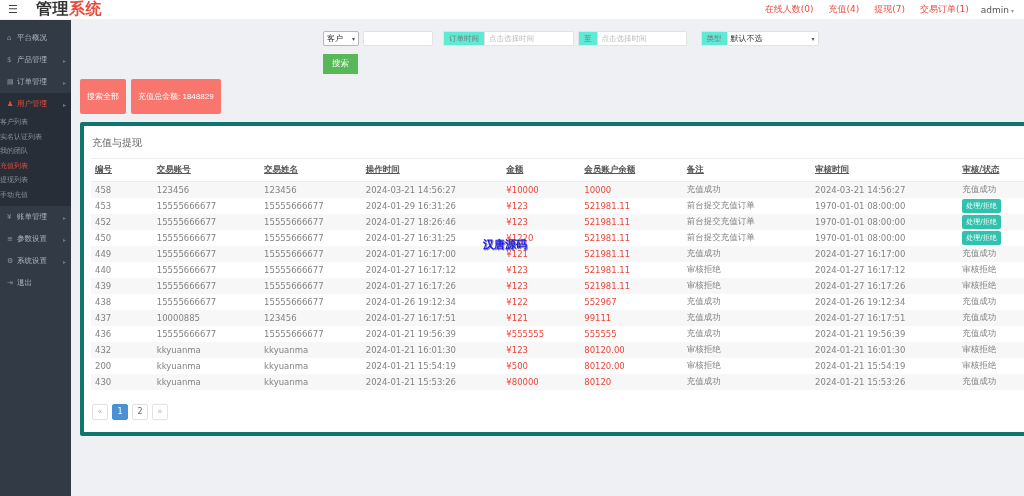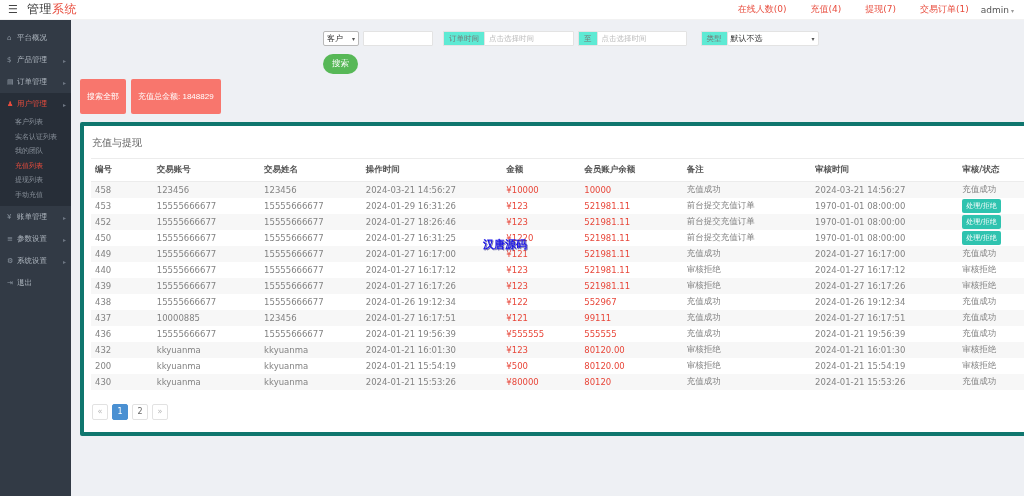--- a/index.html
+++ b/index.html
@@ -3,72 +3,72 @@
 <meta charset="utf-8">
 <style>
   * { margin:0; padding:0; box-sizing:border-box; }
   html,body { width:1024px; height:496px; overflow:hidden;
     font-family:"DejaVu Sans","Liberation Sans",sans-serif; background:#eef0f4; }
 
   
   .topbar { position:absolute; top:0; left:0; width:1024px; height:20px; background:#fff;
     display:flex; align-items:center; border-bottom:1px solid #f2f2f2; z-index:30; }
   .hamburger { margin-left:8px; font-size:11px; color:#444; cursor:pointer; line-height:1; }
-  .brand { margin-left:9px; font-size:12px; font-weight:normal; color:#333; letter-spacing:.5px; }
+  .brand { margin-left:18px; font-size:16px; font-weight:bold; color:#333; letter-spacing:.5px; }
   .brand .accent { color:#e84c3d; }
-  .top-links { margin-left:auto; display:flex; align-items:center; gap:24px; margin-right:12px; }
+  .top-links { margin-left:auto; display:flex; align-items:center; gap:15px; margin-right:12px; }
   .top-link { color:#e84c3d; font-size:9px; cursor:pointer; }
   .user-menu { color:#555; font-size:9px; cursor:pointer; }
   .user-menu .caret { font-size:6px; color:#999; margin-left:2px; }
 
   
   .sidebar { position:absolute; top:20px; left:0; bottom:0; width:71px; background:#323a45;
     padding-top:7px; z-index:20; }
   .side-item { display:flex; align-items:center; height:22px; padding:0 5px 0 7px;
     color:#aeb6bf; font-size:7.5px; cursor:pointer; white-space:nowrap; }
   .side-item .icon { width:10px; font-size:7px; color:#8d97a2; flex:none; }
   .side-item .arrow { margin-left:auto; font-size:6px; color:#6d7682; }
   .side-group { background:#272e38; padding-bottom:4px; }
   .side-group .parent { color:#e84c3d; }
   .side-group .parent .icon { color:#e84c3d; }
-  .sub-item { height:14.5px; line-height:14.5px; padding-left:15px; color:#878f99;
+  .sub-item { height:14.5px; line-height:14.5px; padding-left:0; color:#878f99;
     font-size:7px; cursor:pointer; white-space:nowrap; }
   .sub-item.active { color:#e84c3d; }
 
   
   .main { position:absolute; top:20px; left:71px; width:990px; bottom:0; overflow:hidden; }
 
   .filters { display:flex; align-items:center; margin:10px 0 0 252px; height:16px; }
   .sel { display:inline-flex; align-items:center; justify-content:space-between;
     height:15px; border:1px solid #b9b9b9; background:#fff; font-size:8px; color:#333;
     padding:0 3px; border-radius:2px; cursor:pointer; }
   .sel .caret { font-size:6px; color:#555; margin-left:4px; }
   .inp { height:15px; border:1px solid #e3e3e3; background:#fff; font-size:7.5px;
     padding:0 4px; color:#333; border-radius:1px; outline:none; }
   .inp::placeholder { color:#bbb; }
   .addon { height:15px; line-height:14px; background:#5eead4; border:1px solid #e3e3e3;
     border-right:none; font-size:7.5px; color:#777; padding:0 5px; white-space:nowrap; }
   .grp { display:flex; align-items:center; margin-left:10px; }
   .type-sel { width:92px; border:1px solid #e3e3e3; }
 
   .btn-search { display:inline-block; margin:8px 0 0 252px; background:#57b857; color:#fff;
-    font-size:8.5px; padding:4px 9px; border:none; border-radius:10px; cursor:pointer; }
+    font-size:8.5px; padding:4px 9px; border:none; border-radius:0; cursor:pointer; }
 
   .red-row { display:flex; gap:5px; margin:5px 0 0 9px; }
   .btn-red { background:#f8766d; color:#fff; font-size:8px; padding:12px 7px;
     border:none; border-radius:2px; cursor:pointer; white-space:nowrap; }
 
   
   .card { margin:8px 9px 0 9px; background:#fff; border:4px solid #0f766e; border-radius:2px;
     padding:8px 7px 10px 7px; }
   .card-title { font-size:10px; color:#666; padding:2px 0 8px 1px; }
   table { width:100%; border-collapse:collapse; table-layout:fixed; }
   thead th { font-size:8.5px; color:#555; text-align:left; font-weight:bold;
     padding:5px 4px; border-top:1px solid #ececec; border-bottom:1px solid #ececec;
-    white-space:nowrap; overflow:hidden; }
+    white-space:nowrap; overflow:hidden;text-decoration:underline; }
   tbody td { font-size:8.5px; color:#838383; padding:0 4px; height:16px;
     white-space:nowrap; overflow:hidden; }
   tbody tr:nth-child(odd) { background:#f7f7f7; }
   td.red { color:#e8473a; }
   .badge { display:inline-block; background:#2fc3af; color:#fff; font-size:7px;
     padding:2px 4px; border-radius:2px; cursor:pointer; white-space:nowrap; }
 
   .pagination { display:flex; gap:4px; margin:14px 0 2px 1px; }
   .page-btn { min-width:16px; height:16px; display:inline-flex; align-items:center;
     justify-content:center; border:1px solid #e2e2e2; background:#fff; color:#b5b5b5;

